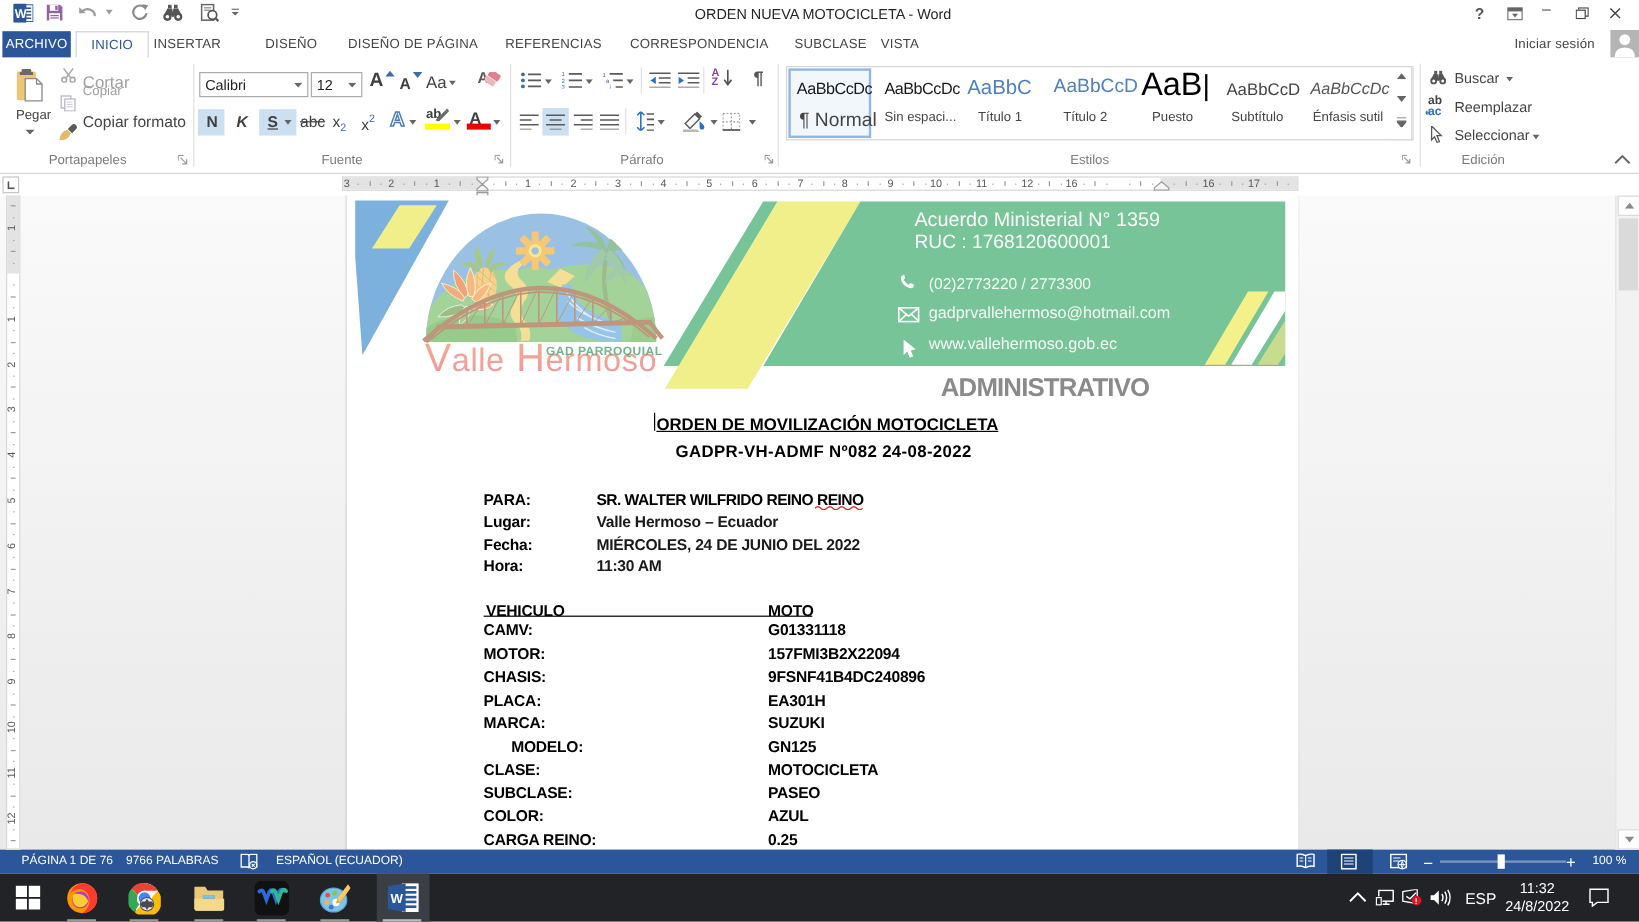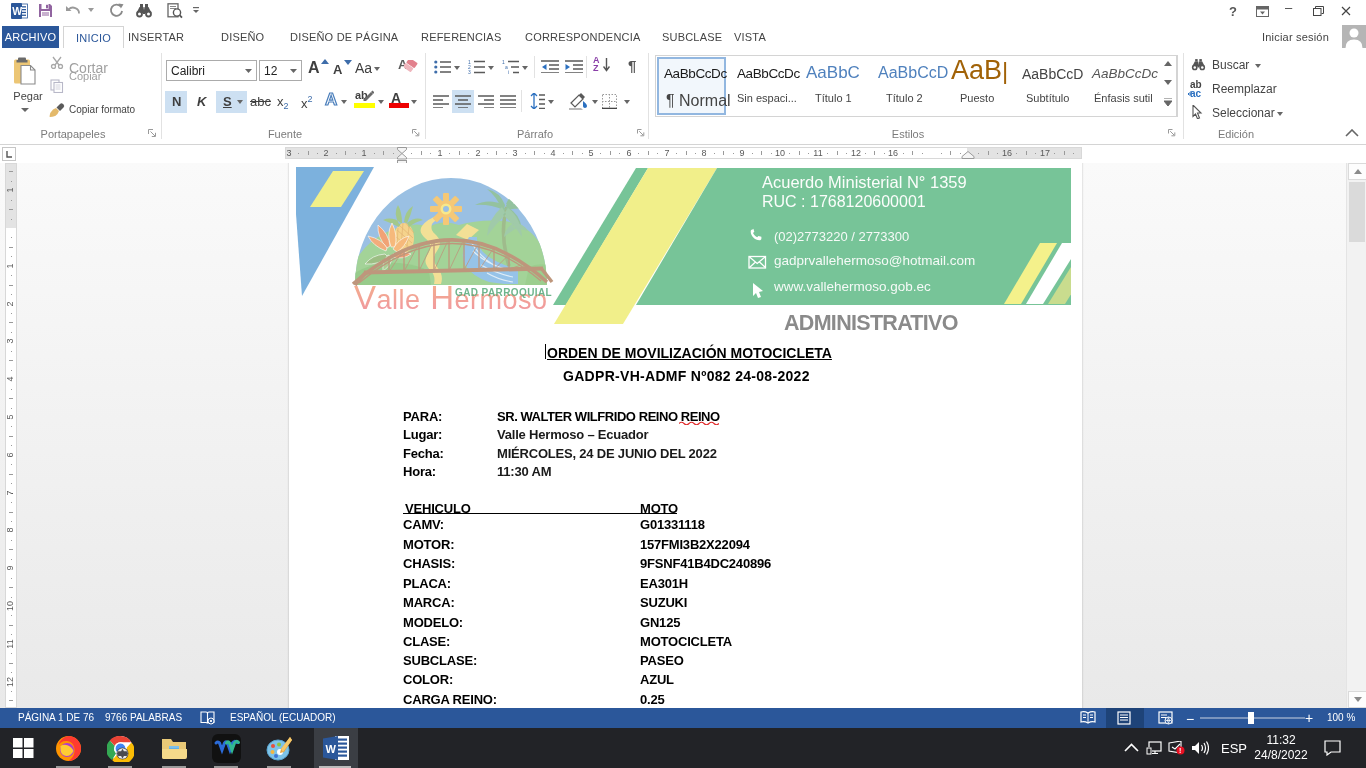--- a/index.html
+++ b/index.html
@@ -17,20 +17,21 @@
 #page{position:absolute;left:289px;top:-45px;width:793px;height:1122px;background:#fff;box-shadow:0 0 2px rgba(0,0,0,.25)}
 #statusbar{position:absolute;left:0;top:708px;width:1366px;height:20px;background:#2b579a;color:#fff;font-size:10px}
 #taskbar{position:absolute;left:0;top:728px;width:1366px;height:40px;background:#222327}
 svg{display:block}
 .doc{position:absolute;font-weight:bold;font-size:13px;letter-spacing:-0.2px;color:#000;white-space:pre}
 .docn{position:absolute;font-weight:bold;font-size:13px;letter-spacing:-0.2px;color:#1a1a1a;white-space:pre}
 </style></head>
 <body>
 
 <div id="titlebar">
+  <div class="abs" style="left:579px;top:5px;width:400px;font-size:12px;color:#262626;">ORDEN NUEVA MOTOCICLETA - Word</div>
 
   <svg class="abs" style="left:11px;top:3px" width="17" height="16" viewBox="0 0 17 16">
     <rect x="8" y="1" width="8.5" height="14" fill="#fff" stroke="#2b579a" stroke-width="0.8"></rect>
     <rect x="10" y="3.2" width="5" height="1.3" fill="#2b579a"></rect>
       <rect x="10" y="6" width="5" height="1.3" fill="#2b579a"></rect>
     <rect x="10" y="8.8" width="5" height="1.3" fill="#2b579a"></rect>
       <rect x="10" y="11.6" width="5" height="1.3" fill="#2b579a"></rect>
     <rect x="0" y="0" width="11" height="16" rx="1" fill="#2b579a"></rect>
     <text x="1.2" y="12" font-size="10.5" fill="#fff" font-family="Liberation Sans" font-weight="bold">W</text>
   </svg>
@@ -142,21 +143,21 @@
     <rect x="1" y="1" width="8" height="10" fill="#fff" stroke="#b8b8c8" stroke-width="1.1"></rect>
     <rect x="4" y="3.5" width="8.5" height="10" fill="#fff" stroke="#b8b8c8" stroke-width="1.1"></rect>
     <path d="M5.5 6 h5 M5.5 8 h5 M5.5 10 h5" stroke="#c8c8d4" stroke-width="0.8"></path>
   </svg>
   <div class="abs" style="left:69px;top:22px;font-size:11px;color:#a0a0a0">Copiar</div>
 
   <svg class="abs" style="left:49px;top:54px" width="17" height="15" viewBox="0 0 17 15">
     <path d="M0.5 14.5 Q1 10 4 7.5 L7 6 10 9 8.5 12 Q6 15 1 15 z" fill="#e3b96b"></path>
     <path d="M7.5 5.5 L11 2 q1.5 -1.5 3 0 l0.5 0.5 q1.5 1.5 0 3 L11 9 z" fill="#5a5a5a"></path>
   </svg>
-  <div class="abs" style="left:69px;top:56px;font-size:10px;color:#444">Copiar formato</div>
+  <div class="abs" style="left:69px;top:46px;font-size:13px;color:#444">Copiar formato</div>
   <svg class="abs" style="left:148px;top:81px" width="9" height="9" viewBox="0 0 9 9">
       <path d="M0.5 0.5 h4.5 M0.5 0.5 v4.5 M2.5 2.5 l4.5 4.5 M7.5 3.8 v3.7 h-3.7" stroke="#9a9a9a" stroke-width="1" fill="none"></path>
     </svg>
 
   <div class="abs" style="left:166px;top:12px;width:91px;height:21px;border:1px solid #ababab;background:#fff">
     <div class="abs" style="left:4px;top:3px;font-size:12px;color:#222">Calibri</div>
     <svg class="abs" style="left:78px;top:8px" width="8" height="5" viewBox="0 0 8 5">
         <path d="M0 0 l3.5 4 3.5-4 z" fill="#666"></path>
       </svg>
   </div>
@@ -323,21 +324,21 @@
   <div class="abs" style="left:655px;top:7px;width:523px;height:62px;border:1px solid #d4d4d4;background:#fff"></div>
   <div class="abs" style="left:657px;top:9px;width:69px;height:58px;border:2px solid #92b7e0;background:#f2f7fc"></div>
   <div class="abs" style="left:664px;top:18px;font-size:13.5px;color:#1a1a1a;letter-spacing:-0.4px">AaBbCcDc</div>
   <div class="abs" style="left:666px;top:44px;font-size:16px;color:#444">¶ Normal</div>
   <div class="abs" style="left:737px;top:18px;font-size:13.5px;color:#1a1a1a;letter-spacing:-0.4px">AaBbCcDc</div>
   <div class="abs" style="left:737px;top:44px;font-size:11px;color:#444">Sin espaci...</div>
   <div class="abs" style="left:806px;top:15px;font-size:17px;color:#4f81bd">AaBbC‌</div>
   <div class="abs" style="left:815px;top:44px;font-size:11px;color:#444">Título 1</div>
   <div class="abs" style="left:878px;top:16px;font-size:16px;color:#4f81bd">AaBbCcD</div>
   <div class="abs" style="left:886px;top:44px;font-size:11px;color:#444">Título 2</div>
-  <div class="abs" style="left:951px;top:7px;font-size:27px;color:#a16207">AaB<span style="font-weight:normal;font-size:24px">|</span></div>
+  <div class="abs" style="left:951px;top:7px;font-size:27px;color:#000000">AaB<span style="font-weight:normal;font-size:24px">|</span></div>
   <div class="abs" style="left:960px;top:44px;font-size:11px;color:#444">Puesto</div>
   <div class="abs" style="left:1022px;top:18px;font-size:14px;color:#444">AaBbCcD</div>
   <div class="abs" style="left:1026px;top:44px;font-size:11px;color:#444">Subtítulo</div>
   <div class="abs" style="left:1092px;top:18px;font-size:13.5px;font-style:italic;color:#555">AaBbCcDc</div>
   <div class="abs" style="left:1094px;top:44px;font-size:11px;color:#444">Énfasis sutil</div>
   <div class="abs" style="left:1158px;top:7px;width:19px;height:62px;border:1px solid #d4d4d4;border-left:none;background:#fff"></div>
   <svg class="abs" style="left:1164px;top:13px" width="8" height="5" viewBox="0 0 8 5">
       <path d="M4 0 L8 5 H0 z" fill="#666"></path>
     </svg>
   <svg class="abs" style="left:1164px;top:32px" width="8" height="5" viewBox="0 0 8 5">
@@ -681,21 +682,21 @@
   <div class="doc" style="left:403px;top:517px">CAMV:</div>
   <div class="doc" style="left:640px;top:517px">G01331118</div>
   <div class="doc" style="left:403px;top:537px">MOTOR:</div>
   <div class="doc" style="left:640px;top:537px">157FMI3B2X22094</div>
   <div class="doc" style="left:403px;top:556px">CHASIS:</div>
   <div class="doc" style="left:640px;top:556px">9FSNF41B4DC240896</div>
   <div class="doc" style="left:403px;top:576px">PLACA:</div>
   <div class="doc" style="left:640px;top:576px">EA301H</div>
   <div class="doc" style="left:403px;top:595px">MARCA:</div>
   <div class="doc" style="left:640px;top:595px">SUZUKI</div>
-  <div class="doc" style="left:403px;top:615px">MODELO:</div>
+  <div class="doc" style="left:426px;top:615px">MODELO:</div>
   <div class="doc" style="left:640px;top:615px">GN125</div>
   <div class="doc" style="left:403px;top:634px">CLASE:</div>
   <div class="doc" style="left:640px;top:634px">MOTOCICLETA</div>
   <div class="doc" style="left:403px;top:653px">SUBCLASE:</div>
   <div class="doc" style="left:640px;top:653px">PASEO</div>
   <div class="doc" style="left:403px;top:672px">COLOR:</div>
   <div class="doc" style="left:640px;top:672px">AZUL</div>
   <div class="doc" style="left:403px;top:692px">CARGA REINO:</div>
   <div class="doc" style="left:640px;top:692px">0.25</div>
 </div>

